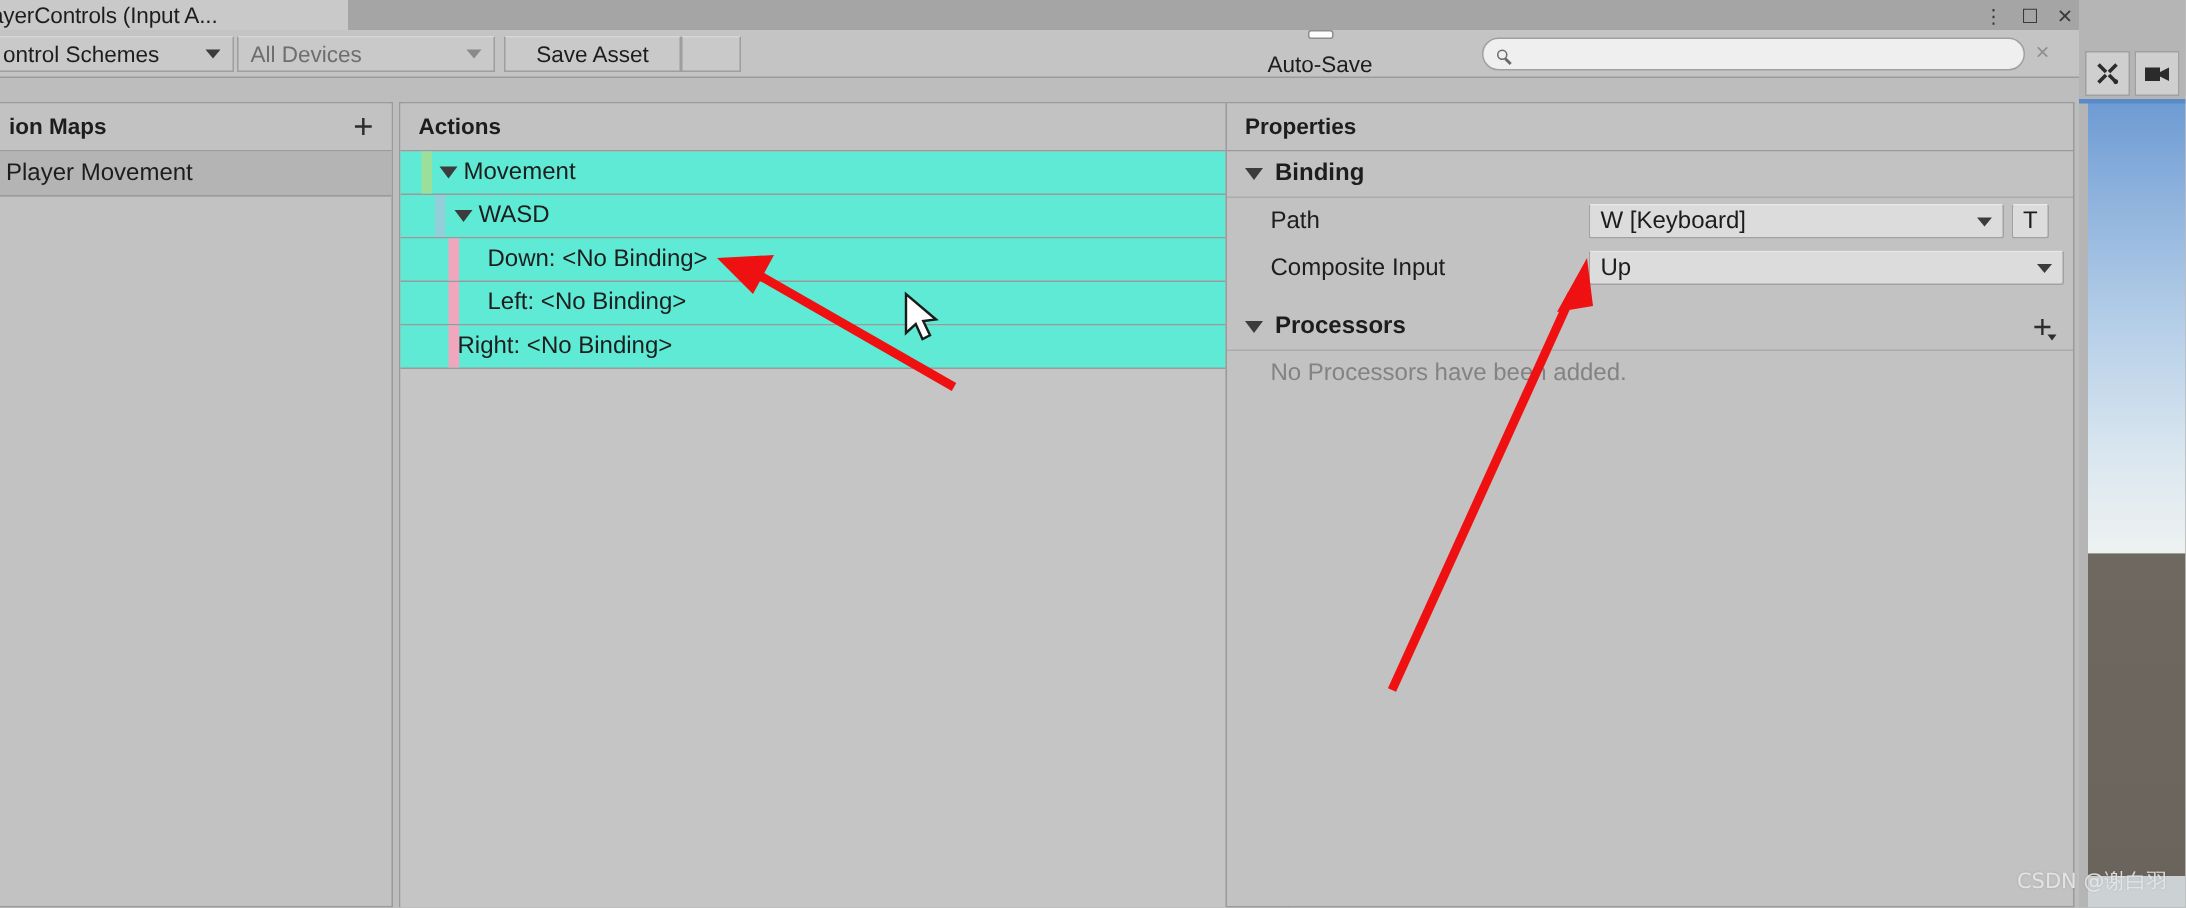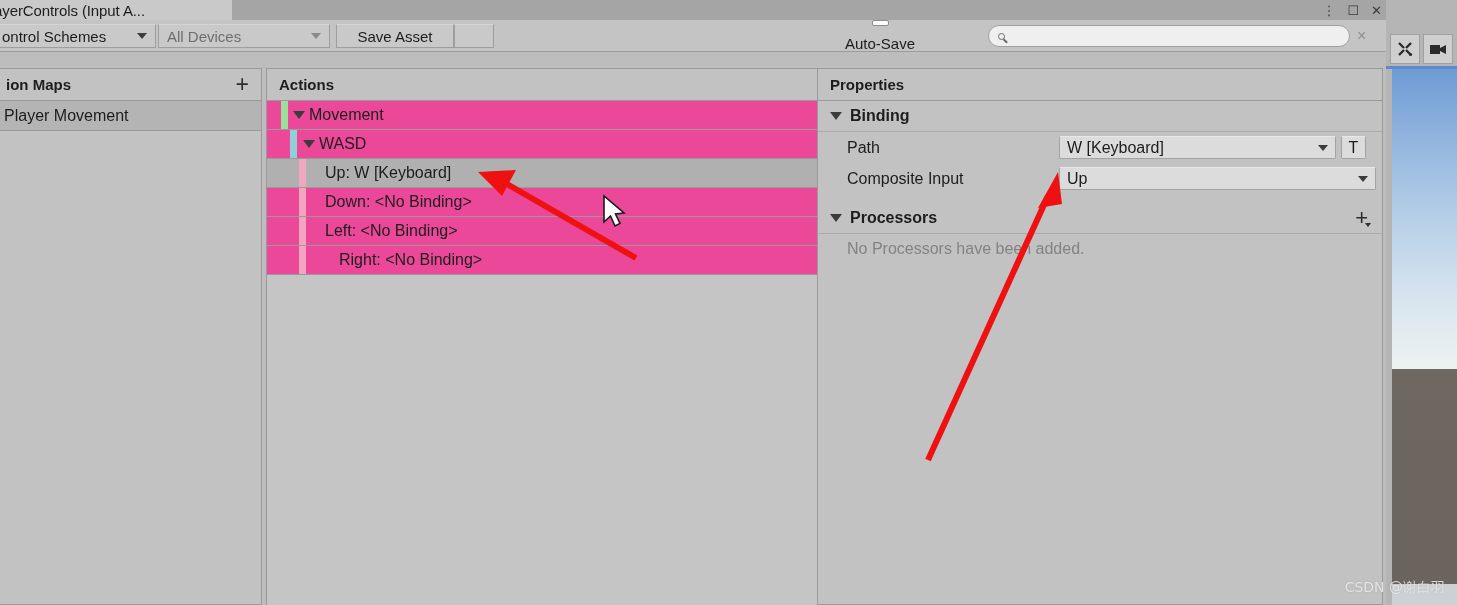--- a/index.html
+++ b/index.html
@@ -150,21 +150,21 @@
   }
 
   
   #actions-panel {
     left: 266px; top: 68px; width: 594px; height: 537px;
   }
   .tree-row {
     position: relative; height: 29px;
     display: flex; align-items: center;
     border-bottom: 1px solid #9a9a9a;
-    background: #ec4899;
+    background: #5eead4;
     font-size: 16px; color: #1d1d1d;
   }
   .tree-row.selected { background: #b0b0b0; }
   .colorbar {
     position: absolute; top: 0; bottom: 0; width: 7px;
   }
   .cb-green  { left: 14px; background: #9bdf9b; }
   .cb-cyan   { left: 23px; background: #92cfd9; }
   .cb-pink   { left: 32px; background: #f2a6bd; }
   .tri {
@@ -349,38 +349,34 @@
       <span style="margin-left:4px">Movement</span>
       <span class="row-plusdd">+</span>
     </div>
 
     <div class="tree-row">
       <span class="colorbar cb-cyan"></span>
       <span class="tri" style="margin-left:36px"></span>
       <span style="margin-left:4px">WASD</span>
     </div>
 
-    <div class="tree-row selected">
-      <span class="colorbar cb-pink"></span>
-      <span style="margin-left:58px">Up: W [Keyboard]</span>
-    </div>
 
     <div class="tree-row">
       <span class="colorbar cb-pink"></span>
       <span style="margin-left:58px">Down: &lt;No Binding&gt;</span>
     </div>
 
     <div class="tree-row">
       <span class="colorbar cb-pink"></span>
       <span style="margin-left:58px">Left: &lt;No Binding&gt;</span>
     </div>
 
     <div class="tree-row">
       <span class="colorbar cb-pink"></span>
-      <span style="margin-left:72px">Right: &lt;No Binding&gt;</span>
+      <span style="margin-left:38px">Right: &lt;No Binding&gt;</span>
     </div>
 
     <div class="tree-empty"></div>
   </div>
 
   <div class="panel" id="props-panel">
     <div class="panel-header">
       <span>Properties</span>
     </div>
 

